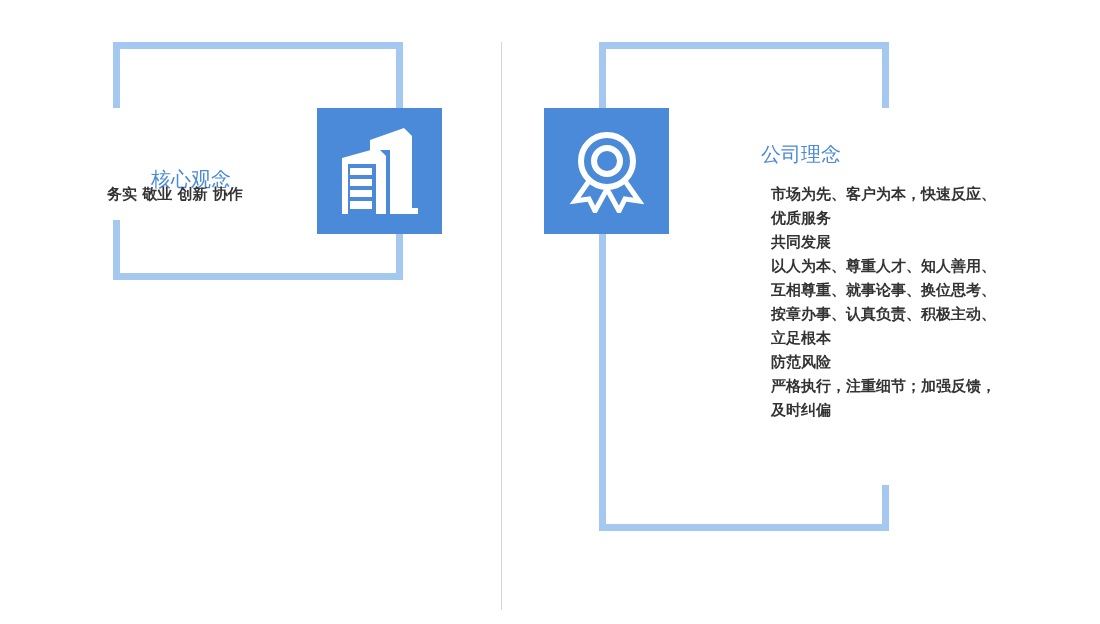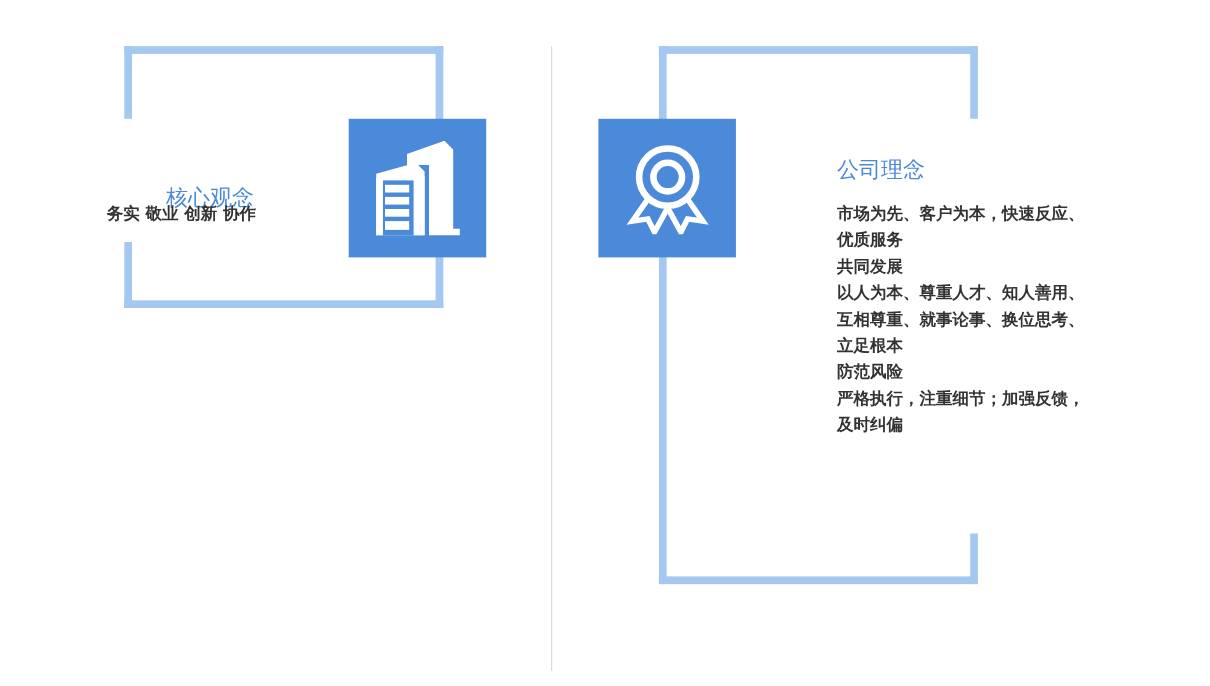--- a/index.html
+++ b/index.html
@@ -2,21 +2,21 @@
 <html><head>
 <meta charset="utf-8">
 <style>
   html, body { margin: 0; padding: 0; background: #ffffff; }
   body { width: 1100px; height: 624px; position: relative; overflow: hidden;
          font-family: "DejaVu Sans", "Liberation Sans", sans-serif; }
   .frame-seg { position: absolute; background: #a4c8f0; }
   .icon-box { position: absolute; width: 125px; height: 126px; background: #4a8ad9;
               display: flex; align-items: center; justify-content: center; }
   .title { position: absolute; color: #4a8ad9; font-size: 20px; line-height: 24px; white-space: nowrap; }
-  .body-text { position: absolute; color: #333333; font-size: 15px; font-weight: bold; line-height: 24px; white-space: nowrap; }
+  .body-text { position: absolute; color: #333333; font-size: 15px; font-weight: bold; line-height: 24px; white-space: nowrap; margin-left: 10px; }
   .divider { position: absolute; left: 501px; top: 42px; width: 1px; height: 568px; background: #d6d6d6; }
 </style>
 </head>
 <body>
 
 <div>
   <div class="frame-seg" style="left:113px;top:42px;width:290px;height:7px;"></div>
   <div class="frame-seg" style="left:113px;top:273px;width:290px;height:7px;"></div>
   <div class="frame-seg" style="left:113px;top:42px;width:7px;height:66px;"></div>
   <div class="frame-seg" style="left:113px;top:220px;width:7px;height:60px;"></div>
@@ -63,17 +63,18 @@
   </svg>
 </div>
 
 <div class="title" style="left:761px;top:142px;">公司理念</div>
 <div class="body-text" style="left:761px;top:182px;">
   <div>市场为先、客户为本，快速反应、</div>
   <div>优质服务</div>
   <div>共同发展</div>
   <div>以人为本、尊重人才、知人善用、</div>
   <div>互相尊重、就事论事、换位思考、</div>
+  <div>按章办事、认真负责、积极主动、</div>
   <div>立足根本</div>
   <div>防范风险</div>
   <div>严格执行，注重细节；加强反馈，</div>
   <div>及时纠偏</div>
 </div>
 
 </body></html>

